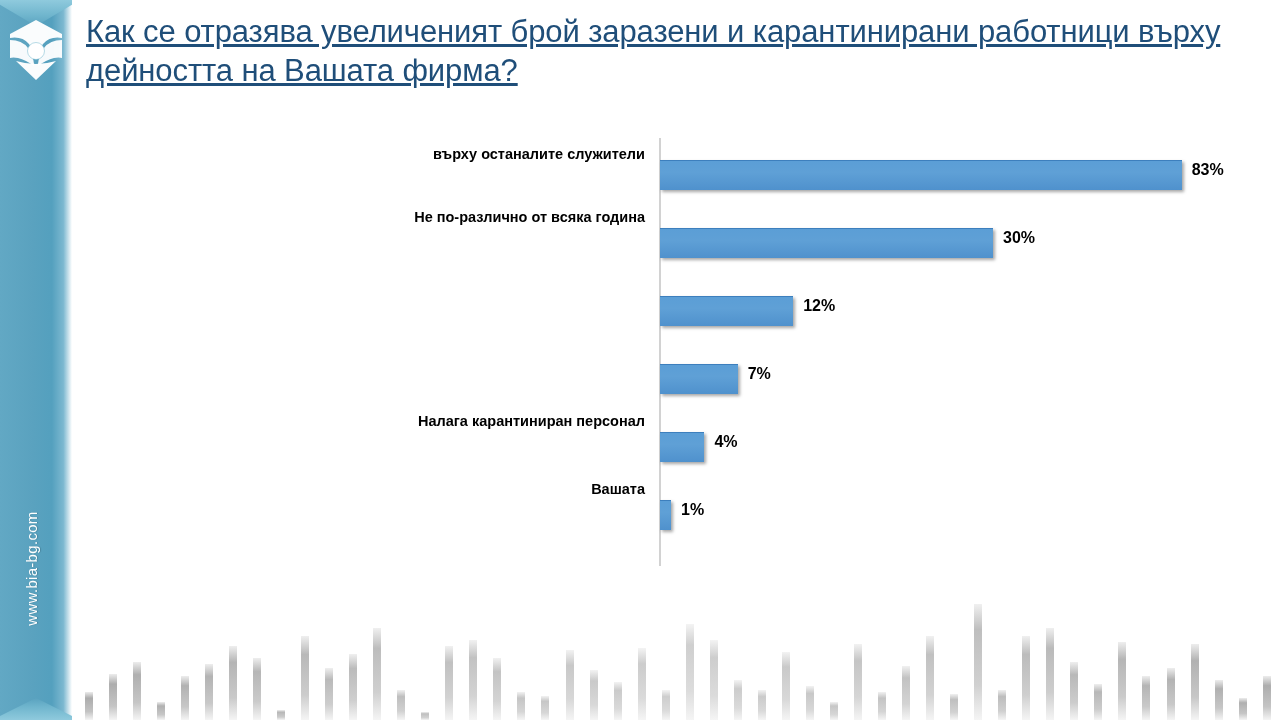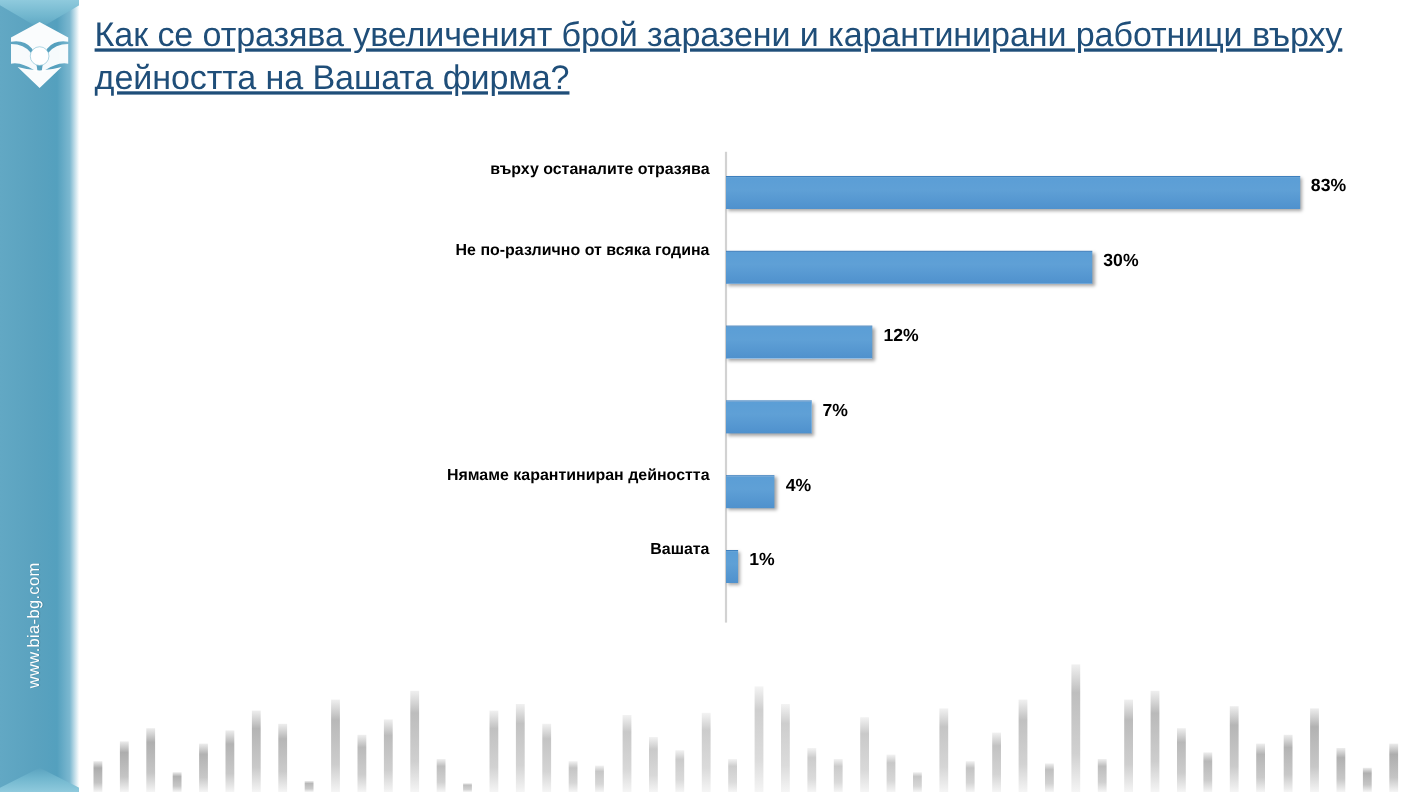--- a/index.html
+++ b/index.html
@@ -87,21 +87,21 @@
     position: absolute;
     left: 0;
     width: 525px;
     text-align: right;
     color: #000000;
     font-size: 14.5px;
     font-weight: bold;
     line-height: 1.28;
   }
   .cat-label.two-line { top: 9px; }
-  .cat-label.one-line { top: 15px; }
+  .cat-label.one-line { top: 4px; }
 
   .bar {
     position: absolute;
     left: 540px;
     top: 24px;
     height: 30px;
     background: linear-gradient(to bottom, #5b9ed6 0%, #5fa0d6 40%, #4f91cd 100%);
     border-top: 1px solid #3d7fbd;
     box-shadow: 2px 2px 3px rgba(0,0,0,0.35);
     box-sizing: border-box;
@@ -161,21 +161,21 @@
   <div id="site-url">www.bia-bg.com</div>
 </div>
 
 <div id="title">Как се отразява увеличеният брой заразени и карантинирани работници върху дейността на Вашата фирма?</div>
 
 <div id="chart">
   <div id="axis-line"></div>
   <div id="rows">
       <div class="cat-row" style="top: 0px;">
         <div class="cat-label two-line">
-          <div>върху останалите отразява</div>
+          <div>върху останалите служители</div>
         </div>
         <div class="bar" style="width: 521.7px; background: linear-gradient(rgb(91, 158, 214) 0%, rgb(95, 160, 214) 40%, rgb(79, 145, 205) 100%);"></div>
         <div class="bar-value" style="left: 1071.7px;">83%</div>
       </div>
       <div class="cat-row" style="top: 68px;">
         <div class="cat-label one-line">
           <div>Не по-различно от всяка година</div>
         </div>
         <div class="bar" style="width: 333px; background: linear-gradient(rgb(91, 158, 214) 0%, rgb(95, 160, 214) 40%, rgb(79, 145, 205) 100%);"></div>
         <div class="bar-value" style="left: 883px;">30%</div>
@@ -183,21 +183,21 @@
       <div class="cat-row" style="top: 136px;">
         <div class="bar" style="width: 133.2px; background: linear-gradient(rgb(91, 158, 214) 0%, rgb(95, 160, 214) 40%, rgb(79, 145, 205) 100%);"></div>
         <div class="bar-value" style="left: 683.2px;">12%</div>
       </div>
       <div class="cat-row" style="top: 204px;">
         <div class="bar" style="width: 77.7px; background: linear-gradient(rgb(91, 158, 214) 0%, rgb(95, 160, 214) 40%, rgb(79, 145, 205) 100%);"></div>
         <div class="bar-value" style="left: 627.7px;">7%</div>
       </div>
       <div class="cat-row" style="top: 272px;">
         <div class="cat-label one-line">
-          <div>Нямаме карантиниран дейността</div>
+          <div>Налага карантиниран персонал</div>
         </div>
         <div class="bar" style="width: 44.4px; background: linear-gradient(rgb(91, 158, 214) 0%, rgb(95, 160, 214) 40%, rgb(79, 145, 205) 100%);"></div>
         <div class="bar-value" style="left: 594.4px;">4%</div>
       </div>
       <div class="cat-row" style="top: 340px;">
         <div class="cat-label one-line">
           <div>Вашата</div>
         </div>
         <div class="bar" style="width: 11.1px; background: linear-gradient(rgb(91, 158, 214) 0%, rgb(95, 160, 214) 40%, rgb(79, 145, 205) 100%);"></div>
         <div class="bar-value" style="left: 561.1px;">1%</div>

